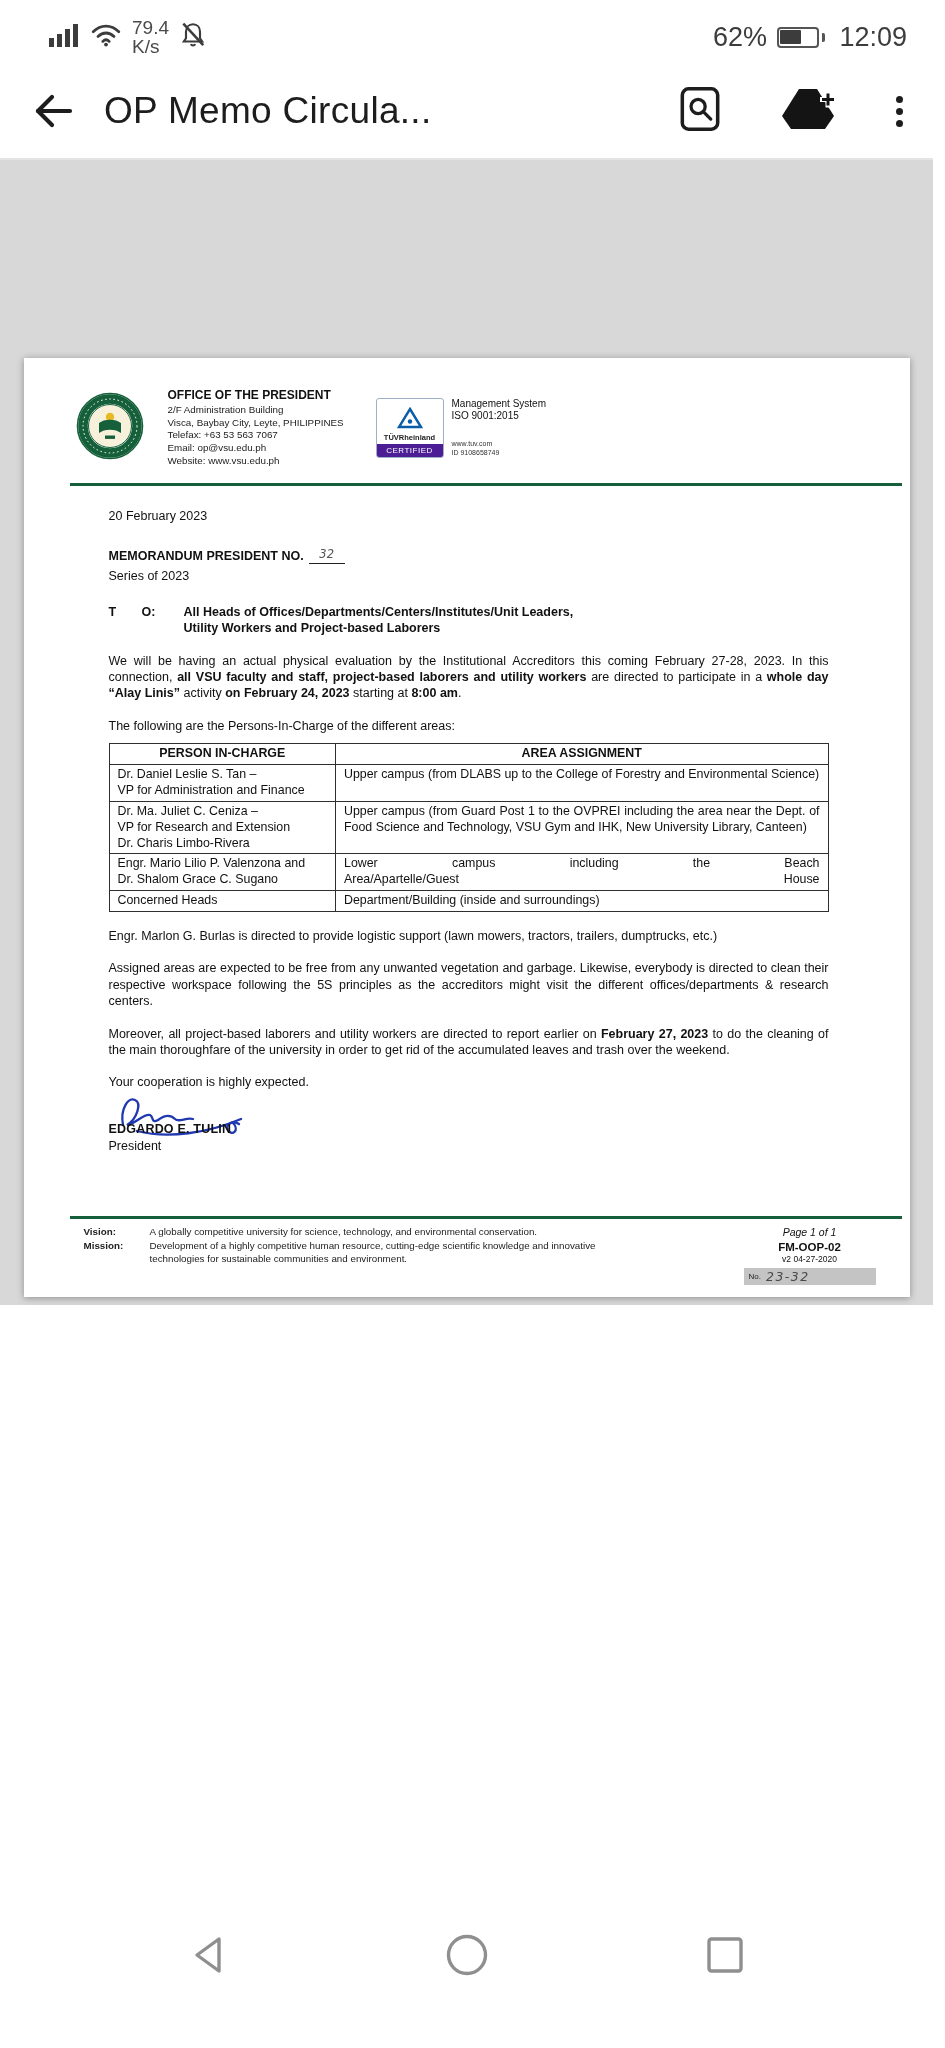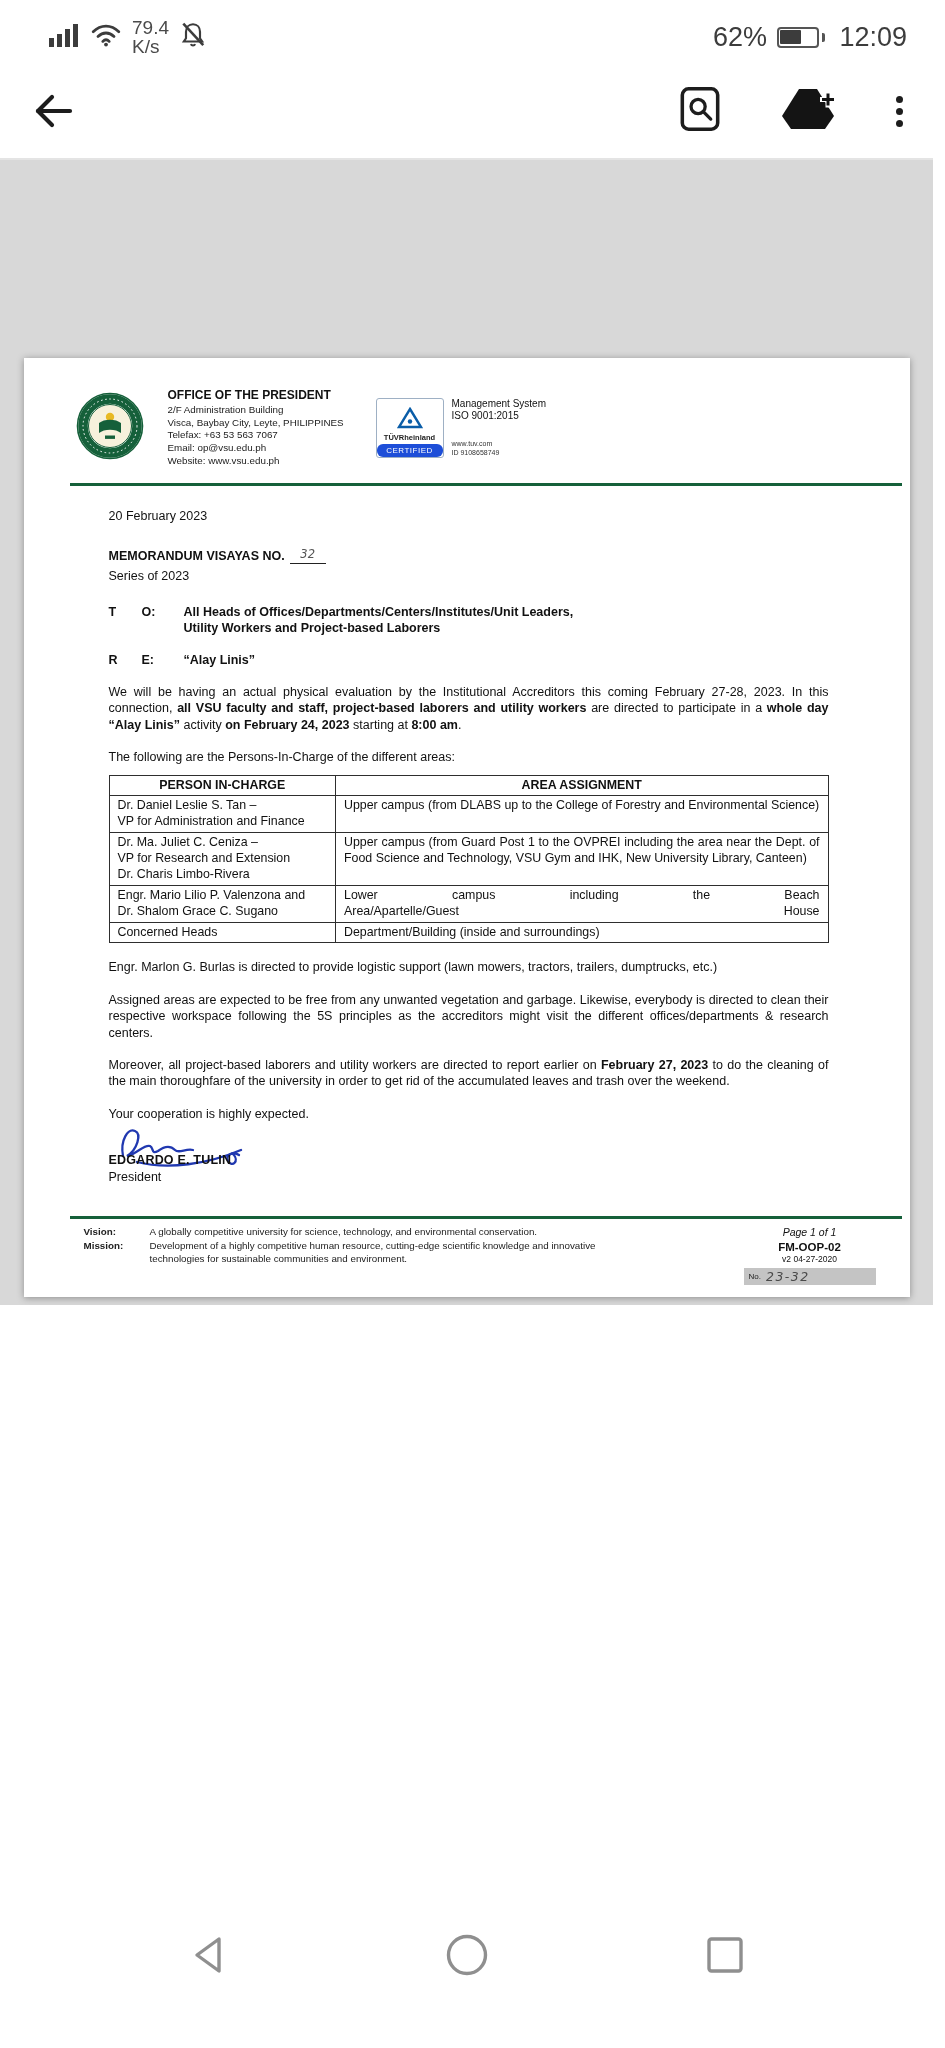--- a/index.html
+++ b/index.html
@@ -30,21 +30,21 @@
   .brand{margin-left:10px;color:#15603a;}
   .brand-name{font-size:41px;line-height:1;letter-spacing:1.5px;font-weight:500;}
   .brand-sub{font-size:12.5px;letter-spacing:4px;margin-top:3px;}
   .office{margin-left:24px;width:196px;}
   .office-title{font-size:12px;font-weight:bold;}
   .office-lines{font-size:9.8px;line-height:1.3;white-space:pre-line;margin-top:2px;color:#222;}
   .cert{display:flex;margin-left:12px;align-items:stretch;gap:8px;}
   .tuv-badge{width:66px;border:1px solid #9eb0c4;border-radius:3px;overflow:hidden;text-align:center;background:#fff;display:flex;flex-direction:column;justify-content:flex-end;}
   .tuv-tri{margin:4px auto 0;}
   .tuv-brand{font-size:7.5px;font-weight:bold;color:#222;}
-  .tuv-cert{background:#1d4ed8;color:#fff;font-size:8px;letter-spacing:.5px;padding:2px 0;margin-top:2px;border-radius:6px;}
+  .tuv-cert{background:#4c1d95;color:#fff;font-size:8px;letter-spacing:.5px;padding:2px 0;margin-top:2px;}
   .cert-text{font-size:10px;line-height:1.25;color:#111;display:flex;flex-direction:column;}
   .cert-url{font-size:7px;color:#333;margin-top:16px;line-height:1.35;}
 
   .rule{height:3px;background:#15603a;margin:15px 8px 0 46px;}
 
   
   .body{padding:0 81px 0 85px;font-size:12.5px;line-height:1.31;color:#111;}
   .date{margin-top:22px;}
   .memo-line{margin-top:24px;font-weight:bold;}
   .memo-no{display:inline-block;min-width:36px;border-bottom:1.6px solid #222;text-align:center;margin-left:5px;font-weight:normal;font-family:"DejaVu Sans",sans-serif;font-style:italic;font-size:11.5px;color:#555;line-height:1;padding-bottom:2px;position:relative;top:-2px;}
@@ -133,20 +133,21 @@
     </div>
   </div>
 
   <div class="toolbar">
     <span class="back-btn">
       <svg width="44" height="40" viewBox="0 0 44 40">
         <line x1="8" y1="20" x2="40" y2="20" stroke="#1d1d1d" stroke-width="4.2" stroke-linecap="round"></line>
         <path d="M22 6 L8 20 L22 34" fill="none" stroke="#1d1d1d" stroke-width="4.2" stroke-linecap="round" stroke-linejoin="round"></path>
       </svg>
     </span>
+    <span class="doc-title">OP Memo Circula...</span>
     <span class="tb-icons">
       <span>
         <svg width="44" height="48" viewBox="0 0 34 38">
           <rect x="3" y="3" width="28" height="32" rx="5" fill="none" stroke="#1d1d1d" stroke-width="2.8"></rect>
           <circle cx="15.5" cy="17" r="5.6" fill="none" stroke="#1d1d1d" stroke-width="2.6"></circle>
           <line x1="19.8" y1="21.3" x2="25.5" y2="27" stroke="#1d1d1d" stroke-width="2.6" stroke-linecap="round"></line>
         </svg>
       </span>
       <span>
         <svg width="58" height="48" viewBox="0 0 58 48">
@@ -209,38 +210,32 @@
           </span>
         </span>
       </div>
 
       <div class="rule"></div>
 
       <div class="body">
         <div class="date">20 February 2023</div>
 
         <div class="memo-line">
-          <span>MEMORANDUM VISAYAS NO.</span><span class="memo-no">32</span>
+          <span>MEMORANDUM PRESIDENT NO.</span><span class="memo-no">32</span>
         </div>
         <div class="series">Series of 2023</div>
 
         <div class="kv-row">
           <span class="kv-key">
             <span class="k1">T</span><span>O:</span>
           </span>
           <span class="kv-val">All Heads of Offices/Departments/Centers/Institutes/Unit Leaders,
 Utility Workers and Project-based Laborers</span>
         </div>
 
-        <div class="kv-row re">
-          <span class="kv-key">
-            <span class="k1">R</span><span>E:</span>
-          </span>
-          <span class="kv-val">“Alay Linis”</span>
-        </div>
 
         <div class="para"><span>We will be having an actual physical evaluation by the Institutional Accreditors this coming February 27-28, 2023. In this connection, </span><span class="b">all VSU faculty and staff, project-based laborers and utility workers</span><span> are directed to participate in a </span><span class="b">whole day “Alay Linis”</span><span> activity </span><span class="b">on February 24, 2023</span><span> starting at </span><span class="b">8:00 am</span><span>.</span></div>
 
         <div class="table-intro">The following are the Persons-In-Charge of the different areas:</div>
 
         <table class="assign">
           <tbody>
               <tr>
             <th class="col-person">PERSON IN-CHARGE</th>
             <th>AREA ASSIGNMENT</th>

